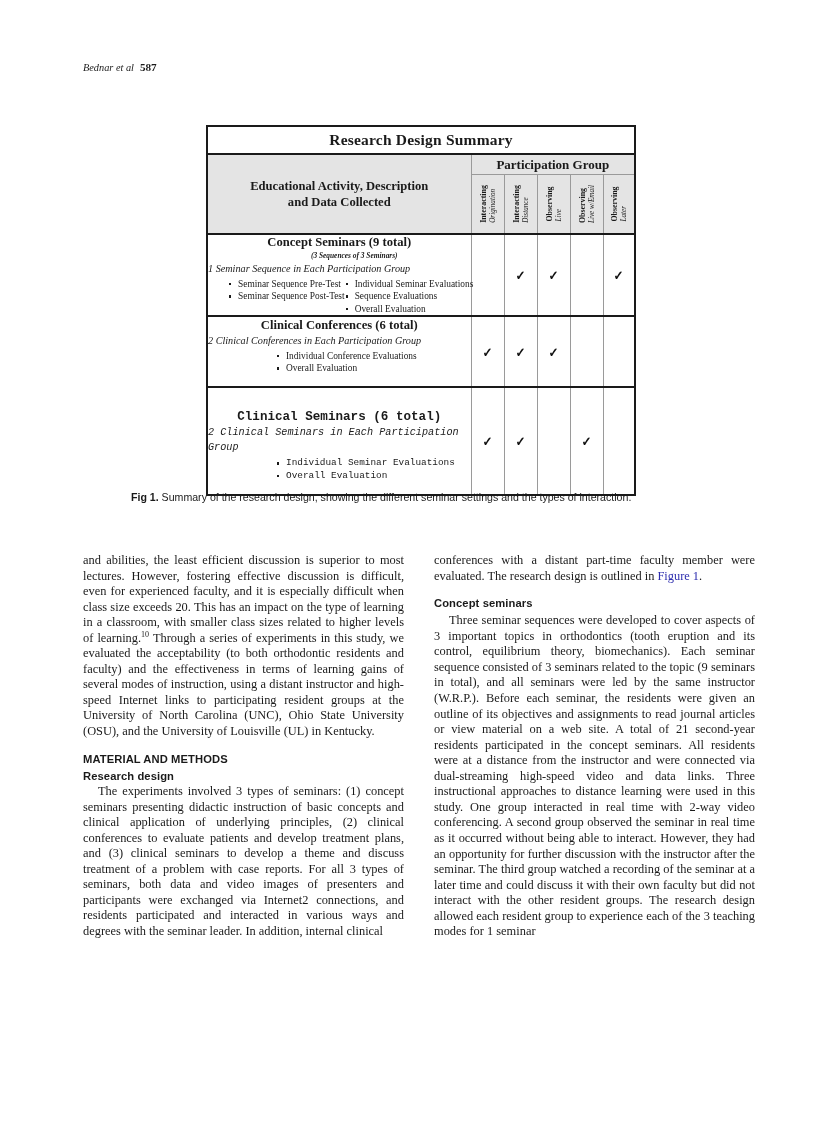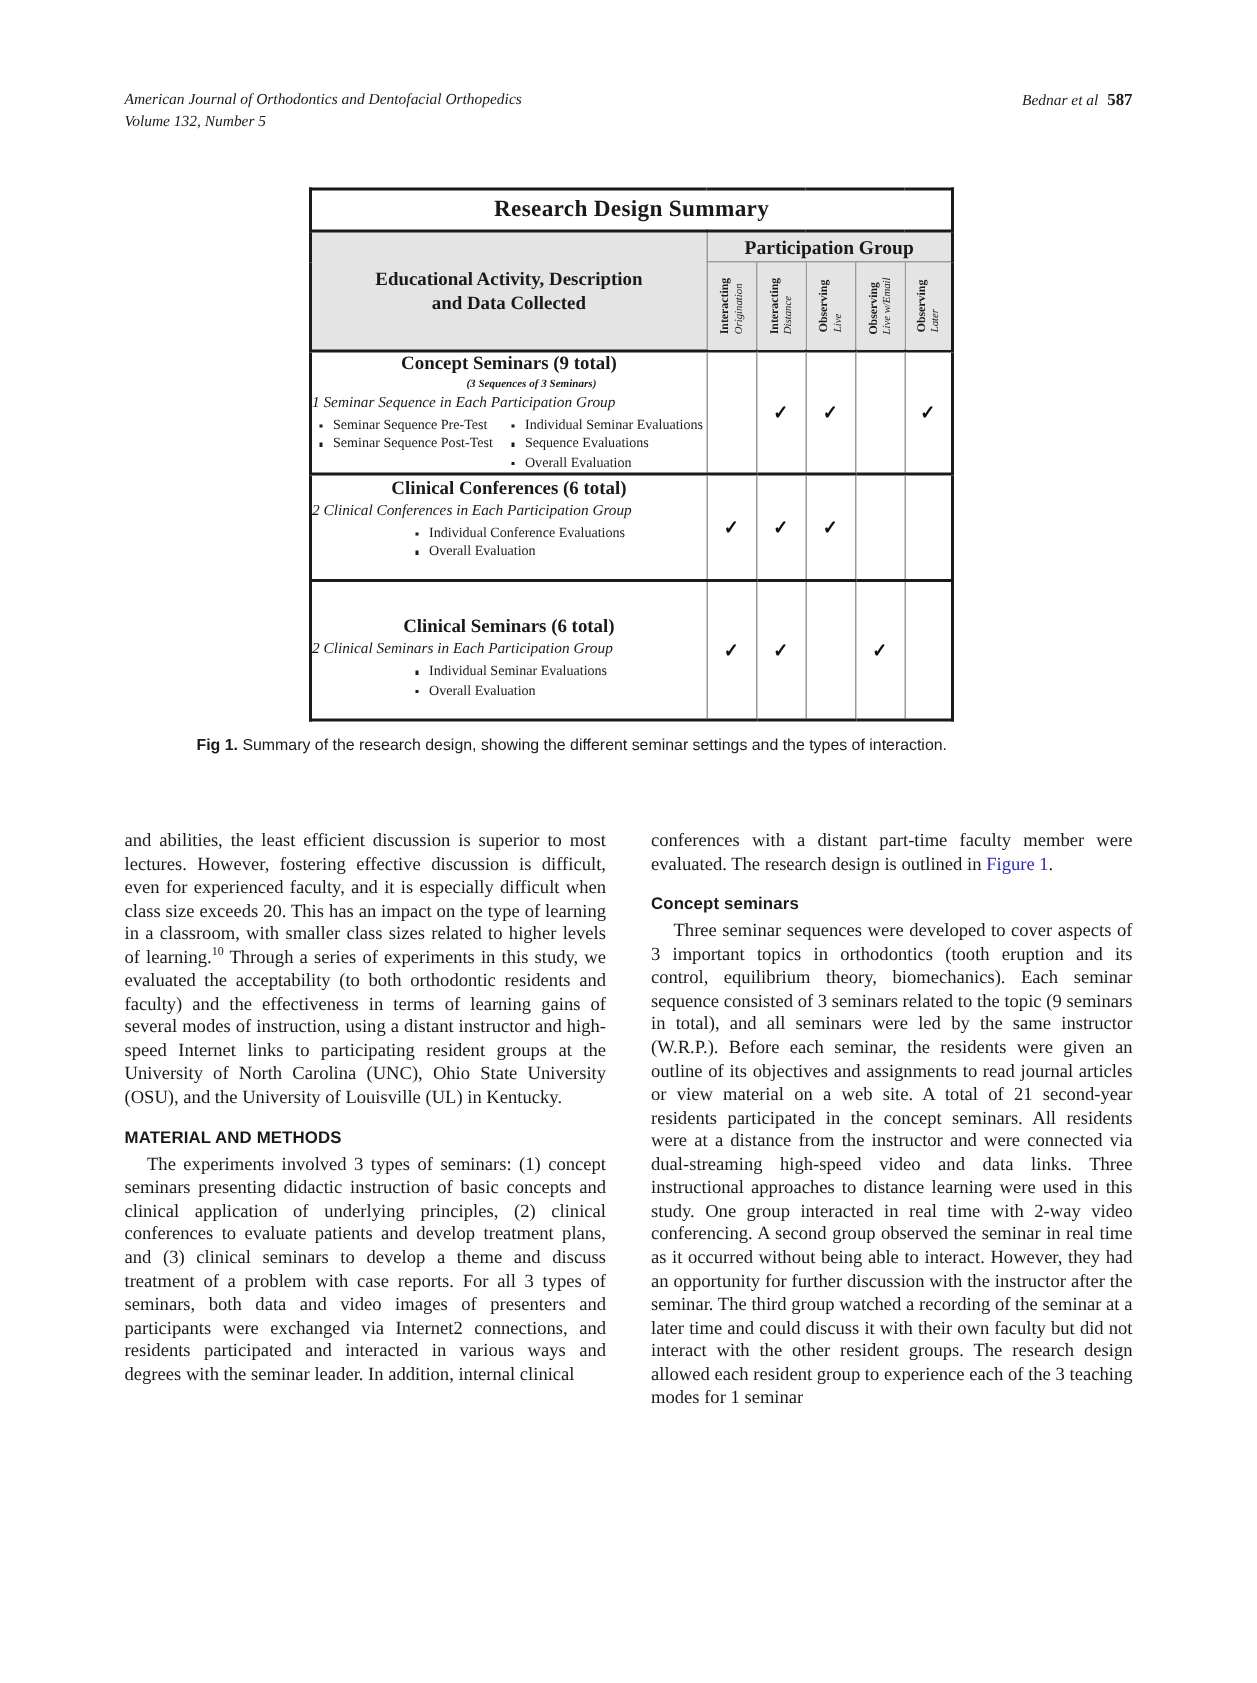--- a/index.html
+++ b/index.html
@@ -131,21 +131,21 @@
   .act-sub {
     text-align: left;
     font-style: italic;
     font-size: 10.2px;
     line-height: 15px;
     padding-bottom: 2px;
   }
   .bullets {
     display: flex;
     gap: 0px;
-    padding-left: 4px;
+    padding-left: 20px;
   }
   .bullets .col { flex: 1; }
   .bullets .col.wide { flex: 1.02; }
   .bullets ul {
     margin: 0;
     padding: 0;
     list-style: none;
   }
   .bullets li {
     font-size: 9.4px;
@@ -226,24 +226,20 @@
   }
   a.figref {
     color: #2d2dae;
     text-decoration: none;
   }
 </style>
 </head>
 <body>
 
 <div id="running-head">
-  <div class="rh-left">
-    <div>American Journal of Orthodontics and Dentofacial Orthopedics</div>
-    <div>Volume 132, Number 5</div>
-  </div>
   <div class="rh-right">
     <span class="rh-author">Bednar et al</span><span class="rh-page">587</span>
   </div>
 </div>
 
 <div id="figure-block">
   <table class="research-table">
     <colgroup>
       <col style="width:264px">
       <col style="width:33px">
@@ -341,21 +337,21 @@
           </div>
         </td>
         <td class="check-cell thickline-t"><span class="check">✓</span></td>
         <td class="check-cell thickline-t"><span class="check">✓</span></td>
         <td class="check-cell thickline-t"><span class="check">✓</span></td>
         <td class="check-cell thickline-t"></td>
         <td class="check-cell thickline-t outer-right"></td>
       </tr>
 
       <tr>
-        <td class="activity-cell outer-left thickline-t outer-bot" style="padding-top:22px;padding-bottom:12px;">
+        <td class="activity-cell outer-left thickline-t outer-bot" style="padding-top:22px;padding-bottom:12px;font-family:Liberation Mono, monospace;">
           <div class="act-title">Clinical Seminars (6 total)</div>
           <div class="act-sub">2 Clinical Seminars in Each Participation Group</div>
           <div class="bullets" style="padding-left:68px;">
             <div class="col">
               <ul>
                 <li>Individual Seminar Evaluations</li>
                 <li>Overall Evaluation</li>
               </ul>
             </div>
           </div>
@@ -373,20 +369,21 @@
 <div id="caption">
   <span class="cap-label">Fig 1.</span><span> Summary of the research design, showing the different seminar settings and the types of interaction.</span>
 </div>
 
 <div id="body-wrap">
 
   <div class="col-body">
     <p><span>and abilities, the least efficient discussion is superior to most lectures. However, fostering effective discussion is difficult, even for experienced faculty, and it is especially difficult when class size exceeds 20. This has an impact on the type of learning in a classroom, with smaller class sizes related to higher levels of learning.</span><sup>10</sup><span> Through a series of experiments in this study, we evaluated the acceptability (to both orthodontic residents and faculty) and the effectiveness in terms of learning gains of several modes of instruction, using a distant instructor and high-speed Internet links to participating resident groups at the University of North Carolina (UNC), Ohio State University (OSU), and the University of Louisville (UL) in Kentucky.</span></p>
 
     <div class="sec-head tight">MATERIAL AND METHODS</div>
+    <div class="sec-head sub">Research design</div>
 
     <p class="indent">The experiments involved 3 types of seminars: (1) concept seminars presenting didactic instruction of basic concepts and clinical application of underlying principles, (2) clinical conferences to evaluate patients and develop treatment plans, and (3) clinical seminars to develop a theme and discuss treatment of a problem with case reports. For all 3 types of seminars, both data and video images of presenters and participants were exchanged via Internet2 connections, and residents participated and interacted in various ways and degrees with the seminar leader. In addition, internal clinical</p>
   </div>
 
   <div class="col-body">
     <p><span>conferences with a distant part-time faculty member were evaluated. The research design is outlined in </span><a class="figref" href="#">Figure 1</a><span>.</span></p>
 
     <div class="sec-head tight">Concept seminars</div>
 
     <p class="indent">Three seminar sequences were developed to cover aspects of 3 important topics in orthodontics (tooth eruption and its control, equilibrium theory, biomechanics). Each seminar sequence consisted of 3 seminars related to the topic (9 seminars in total), and all seminars were led by the same instructor (W.R.P.). Before each seminar, the residents were given an outline of its objectives and assignments to read journal articles or view material on a web site. A total of 21 second-year residents participated in the concept seminars. All residents were at a distance from the instructor and were connected via dual-streaming high-speed video and data links. Three instructional approaches to distance learning were used in this study. One group interacted in real time with 2-way video conferencing. A second group observed the seminar in real time as it occurred without being able to interact. However, they had an opportunity for further discussion with the instructor after the seminar. The third group watched a recording of the seminar at a later time and could discuss it with their own faculty but did not interact with the other resident groups. The research design allowed each resident group to experience each of the 3 teaching modes for 1 seminar</p>

